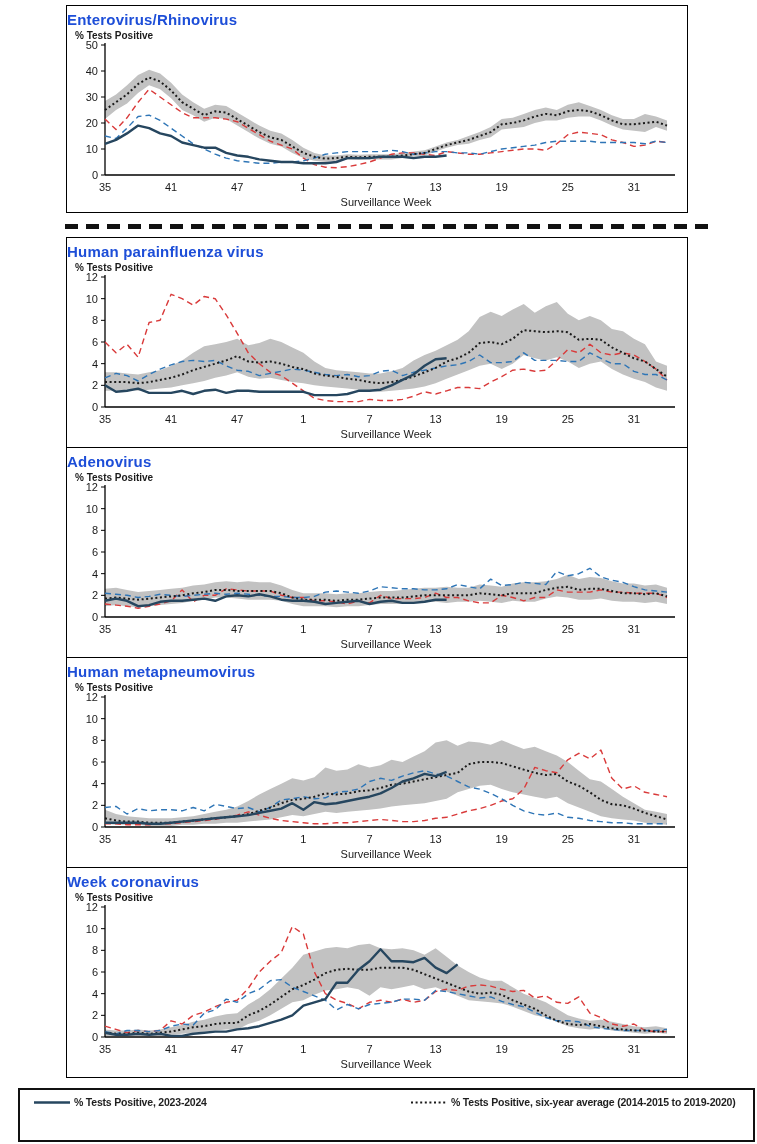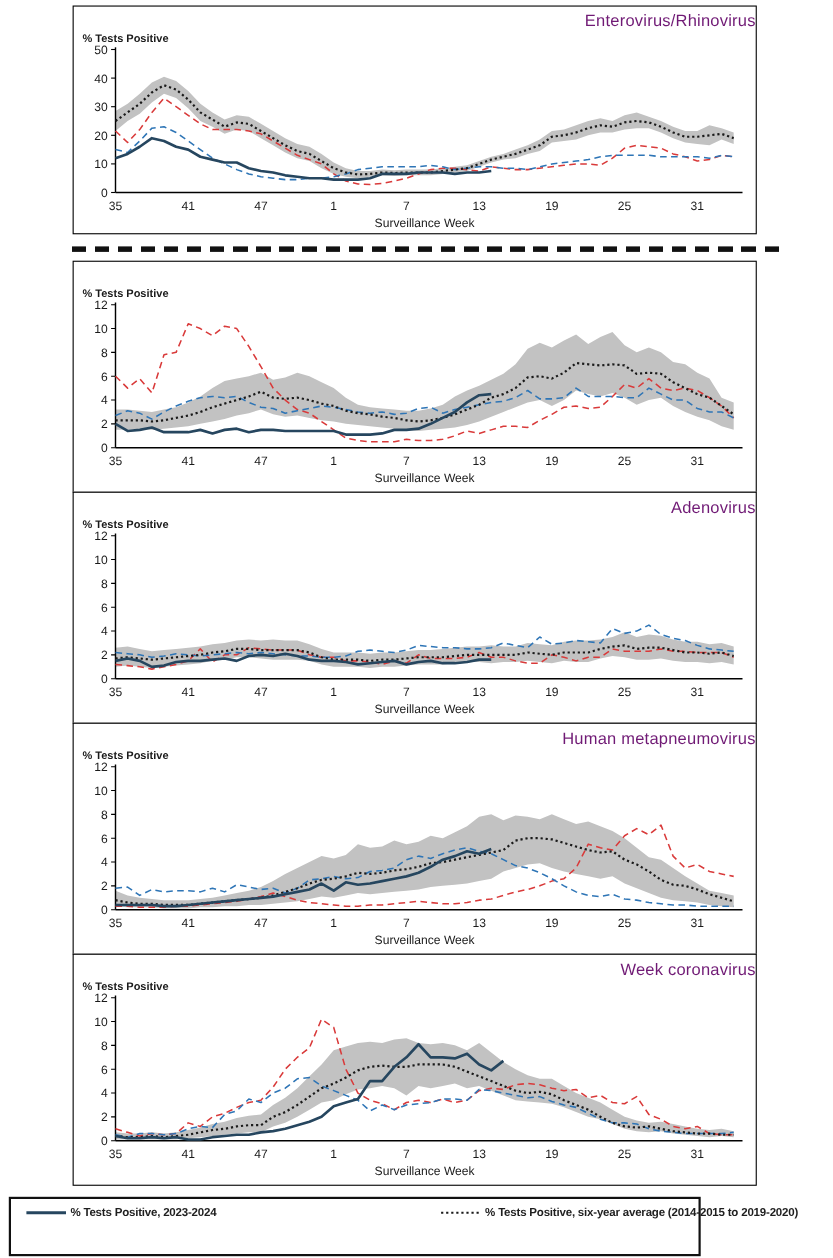--- a/index.html
+++ b/index.html
@@ -4,27 +4,27 @@
 <style>
   html,body{margin:0;padding:0;background:#fff;}
   body{width:757px;font-family:"Liberation Sans",sans-serif;color:#1a1a1a;}
   .page{position:relative;width:757px;height:1144px;background:#fff;overflow:hidden;}
   .panel{box-sizing:border-box;width:622px;margin-left:66px;border:1px solid #000;background:#fff;position:relative;}
   .panel-top{margin-top:5px;height:208px;}
   .lower-stack .panel{height:211px;margin-top:-1px;}
   .lower-stack .panel:first-child{margin-top:0;}
   .panel-head{position:relative;height:26px;padding-top:5px;}
   .yaxis-title{position:absolute;left:8px;top:7px;font-size:10px;font-weight:700;color:#1a1a1a;margin-top:17px;}
-  .chart-title{margin:0;text-align:right;font-size:15px;font-weight:400;color:#701a75;letter-spacing:.2px;}
+  .chart-title{margin:0;text-align:left;font-size:15px;font-weight:700;color:#1d4ed8;letter-spacing:.2px;}
   svg.chart{display:block;margin:2px 0 0 4px;}
   svg .tick{font-size:11px;fill:#1a1a1a;}
   svg .axis-label{font-size:11px;fill:#1a1a1a;}
   .separator{height:5px;margin:11px 47px 8px 65px;
     background:repeating-linear-gradient(90deg,#111 0 13px,transparent 13px 21px);}
-  .legend{box-sizing:border-box;margin:10px 3px 0 8px;width:629px;height:54px;border:2px solid #111;
+  .legend{box-sizing:border-box;margin:10px 3px 0 18px;width:737px;height:54px;border:2px solid #111;
     display:grid;grid-template-columns:377px 1fr;padding:6px 4px 0 13px;row-gap:17px;align-content:start;background:#fff;}
   .legend-item{display:flex;align-items:center;gap:3px;font-size:10.5px;font-weight:700;color:#1f1f1f;letter-spacing:-0.2px;white-space:nowrap;}
   svg.legend-marker{flex:none;}
 </style>
 </head>
 <body>
 
 <div class="page">
 
   <section class="panel panel-top">
@@ -64,20 +64,21 @@
         <path d="M34.0 104.8L45.0 100.9L56.0 94.4L67.1 86.6L78.1 89.2L89.1 94.4L100.1 97.0L111.1 103.5L122.2 106.1L133.2 108.7L144.2 108.7L155.2 113.9L166.2 116.5L177.3 117.8L188.3 120.4L199.3 121.7L210.3 123.0L221.3 123.0L232.4 124.3L243.4 124.3L254.4 124.3L265.4 123.0L276.4 119.1L287.5 119.1L298.5 119.1L309.5 117.8L320.5 117.8L331.5 117.8L342.5 119.1L353.6 117.8L364.6 117.8L375.6 116.5" fill="none" stroke="#26465f" stroke-width="2.4" stroke-dasharray="" stroke-linejoin="round"></path>
       </svg>
   </section>
 
   <div class="separator"></div>
 
   <div class="lower-stack">
     <section class="panel">
       <div class="panel-head">
         <span class="yaxis-title">% Tests Positive</span>
+        <h2 class="chart-title">Human parainfluenza virus</h2>
       </div>
       <svg class="chart" width="610" height="172">
           <polygon points="34,101.33333333333334 45.01960784313725,101.33333333333334 56.03921568627451,102.41666666666667 67.05882352941177,103.5 78.07843137254902,101.33333333333334 89.09803921568627,99.16666666666667 100.11764705882354,94.83333333333333 111.13725490196079,89.41666666666666 122.15686274509804,81.83333333333333 133.1764705882353,75.33333333333334 144.19607843137254,73.16666666666666 155.2156862745098,71 166.23529411764707,67.75 177.2549019607843,74.24999999999999 188.27450980392157,72.08333333333333 199.2941176470588,67.75 210.31372549019608,71 221.33333333333334,76.41666666666667 232.35294117647058,81.83333333333333 243.37254901960785,90.49999999999999 254.3921568627451,97 265.4117647058823,99.16666666666667 276.4313725490196,100.25000000000001 287.45098039215685,101.33333333333334 298.47058823529414,102.41666666666667 309.4901960784314,102.41666666666667 320.5098039215686,100.25000000000001 331.52941176470586,97 342.54901960784315,89.41666666666666 353.5686274509804,84.00000000000001 364.5882352941176,79.66666666666667 375.6078431372549,74.24999999999999 386.62745098039215,68.83333333333333 397.6470588235294,60.166666666666664 408.6666666666667,46.08333333333332 419.6862745098039,40.66666666666666 430.70588235294116,44.99999999999999 441.72549019607845,38.5 452.7450980392157,33.08333333333334 463.7647058823529,41.75 474.7843137254902,35.25 485.80392156862746,30.91666666666668 496.8235294117647,42.833333333333336 507.84313725490193,49.333333333333336 518.8627450980392,44.99999999999999 529.8823529411765,49.333333333333336 540.9019607843137,58 551.9215686274509,60.166666666666664 562.9411764705883,67.75 573.9607843137255,73.16666666666666 584.9803921568628,90.49999999999999 596,94.83333333333333 596,119.75 584.9803921568628,116.5 573.9607843137255,111.08333333333333 562.9411764705883,107.83333333333333 551.9215686274509,103.5 540.9019607843137,98.08333333333333 529.8823529411765,90.49999999999999 518.8627450980392,92.66666666666667 507.84313725490193,97 496.8235294117647,90.49999999999999 485.80392156862746,86.16666666666667 474.7843137254902,89.41666666666666 463.7647058823529,87.25 452.7450980392157,84.00000000000001 441.72549019607845,92.66666666666667 430.70588235294116,98.08333333333333 419.6862745098039,92.66666666666667 408.6666666666667,94.83333333333333 397.6470588235294,99.16666666666667 386.62745098039215,103.5 375.6078431372549,107.83333333333333 364.5882352941176,112.16666666666667 353.5686274509804,115.41666666666667 342.54901960784315,117.58333333333334 331.52941176470586,118.66666666666667 320.5098039215686,119.75 309.4901960784314,120.83333333333333 298.47058823529414,119.75 287.45098039215685,118.66666666666667 276.4313725490196,117.58333333333334 265.4117647058823,116.5 254.3921568627451,115.41666666666667 243.37254901960785,114.33333333333334 232.35294117647058,112.16666666666667 221.33333333333334,111.08333333333333 210.31372549019608,108.91666666666666 199.2941176470588,106.75 188.27450980392157,107.83333333333333 177.2549019607843,105.66666666666667 166.23529411764707,101.33333333333334 155.2156862745098,104.58333333333333 144.19607843137254,106.75 133.1764705882353,110 122.15686274509804,112.16666666666667 111.13725490196079,114.33333333333334 100.11764705882354,116.5 89.09803921568627,117.58333333333334 78.07843137254902,118.66666666666667 67.05882352941177,119.75 56.03921568627451,118.66666666666667 45.01960784313725,119.75 34,119.75 " fill="#c2c2c2"></polygon>
           <line x1="34" y1="4" x2="34" y2="136" stroke="#000000" stroke-width="1.3"></line>
           <line x1="34" y1="136" x2="604" y2="136" stroke="#000000" stroke-width="1.3"></line>
           <line x1="30" y1="136" x2="34" y2="136" stroke="#000000" stroke-width="1"></line>
           <text x="27" y="140" text-anchor="end" class="tick">0</text>
           <line x1="30" y1="114.33333333333334" x2="34" y2="114.33333333333334" stroke="#000000" stroke-width="1"></line>
           <text x="27" y="118.33333333333334" text-anchor="end" class="tick">2</text>
           <line x1="30" y1="92.66666666666667" x2="34" y2="92.66666666666667" stroke="#000000" stroke-width="1"></line>

